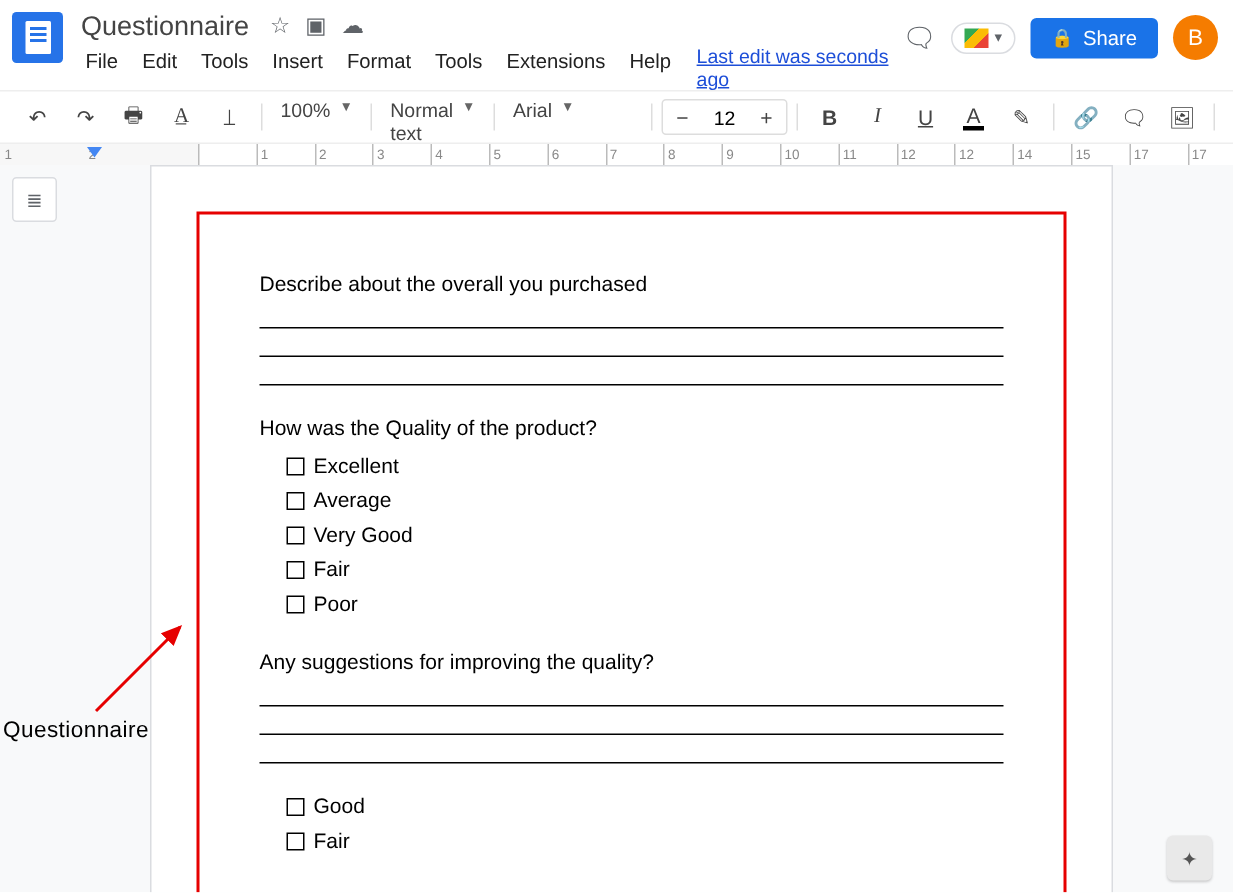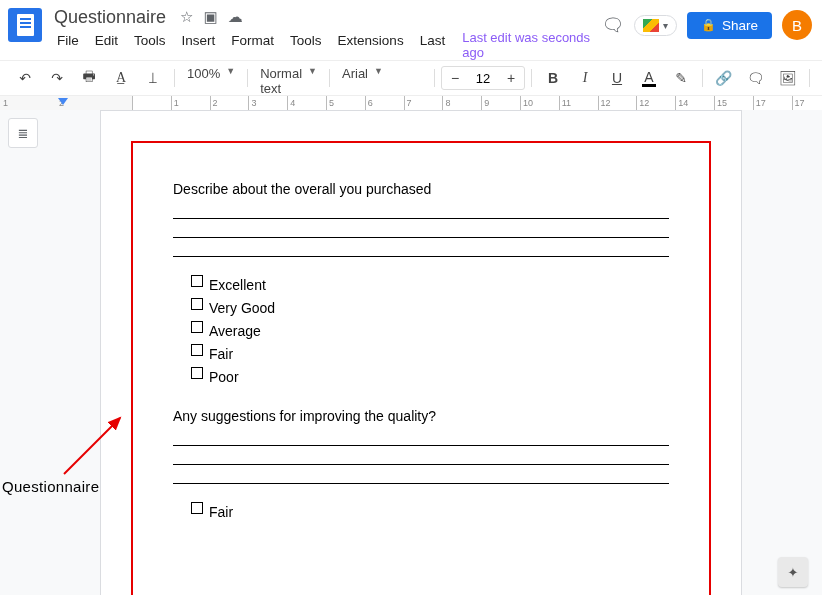--- a/index.html
+++ b/index.html
@@ -9,21 +9,21 @@
 .hdr{display:flex;align-items:flex-start;padding:6px 10px 0 8px}
 .logo{width:34px;height:34px;background:#2673e8;border-radius:3px;display:flex;align-items:center;justify-content:center;margin-right:8px;margin-top:2px}
 .logo-inner{width:17px;height:22px;background:#fff;border-radius:1px;position:relative}
 .logo-inner::before{content:"";position:absolute;left:3px;top:4px;width:11px;height:2px;background:#2673e8;box-shadow:0 4px 0 #2673e8,0 8px 0 #2673e8}
 .title-wrap{flex:1;display:flex;flex-direction:column}
 .title-row{display:flex;align-items:center;gap:10px;height:22px}
 .doc-title{font-size:18px;color:#444;padding:0 4px}
 .title-ico{color:#5f6368;font-size:15px;cursor:pointer}
 .menus{display:flex;gap:2px;padding-top:2px}
 .menu-item{padding:3px 7px;font-size:13.5px;color:#222;border-radius:3px;cursor:pointer}
-.last-edit{color:#8b5cf6;font-size:13px;margin-left:8px;cursor:pointer}
+.last-edit{color:#1d4ed8;text-decoration:underline;font-size:13px;margin-left:8px;cursor:pointer}
 .hdr-right{display:flex;align-items:center;gap:10px;padding-top:4px}
 .comment-ico{width:22px;height:22px;color:#5f6368;cursor:pointer;display:flex;align-items:center;justify-content:center;font-size:18px}
 .meet-pill{display:flex;align-items:center;gap:4px;border:1px solid #dadce0;border-radius:18px;padding:3px 8px;cursor:pointer}
 .meet-box{width:16px;height:13px;position:relative}
 .meet-box::before{content:"";position:absolute;inset:0;background:linear-gradient(135deg,#34a853 0 33%,#fbbc04 33% 66%,#ea4335 66% 100%)}
 .meet-caret{font-size:10px;color:#5f6368}
 .share-btn{background:#1a73e8;color:#fff;border:none;border-radius:4px;padding:6px 14px;font-size:13.5px;font-weight:500;display:flex;align-items:center;gap:6px;cursor:pointer}
 .share-lock{font-size:12px}
 .avatar{width:30px;height:30px;border-radius:50%;background:#f57c00;color:#fff;display:flex;align-items:center;justify-content:center;font-weight:500;font-size:15px}
 
@@ -54,21 +54,21 @@
 
 
 .work{position:absolute;left:0;right:0;top:110px;bottom:0;background:#f8f9fa;overflow:hidden}
 .outline-btn{position:absolute;left:8px;top:8px;width:28px;height:28px;border:1px solid #dadce0;border-radius:3px;display:flex;align-items:center;justify-content:center;color:#5f6368;cursor:pointer;background:#fff}
 .page{position:absolute;left:100px;top:0;width:640px;min-height:820px;background:#fff;border:1px solid #dadce0;box-shadow:0 0 0 rgba(0,0,0,0)}
 .page-inner{position:absolute;left:30px;top:30px;right:30px;bottom:30px;border:2px solid #e60000;padding:36px 40px 24px 40px;font-size:14px;color:#000;line-height:1.5}
 .q{margin:0 0 4px}
 .lines{margin:0 0 18px}
 .lines div{border-bottom:1px solid #000;height:14px;margin-bottom:4px}
 .opts{margin:2px 0 18px;padding:0}
-.opt{display:flex;align-items:flex-start;gap:6px;margin:0 0 2px 18px}
+.opt{display:flex;align-items:center;gap:6px;margin:0 0 2px 18px}
 .cb{width:10px;height:10px;border:1px solid #000;flex:0 0 10px}
 
 
 .anno-label{position:absolute;left:2px;top:368px;font-size:15px;color:#000;letter-spacing:.3px}
 .arrow{position:absolute;left:58px;top:300px;width:70px;height:70px;pointer-events:none}
 
 
 .explore{position:absolute;right:14px;bottom:8px;width:30px;height:30px;border-radius:4px;background:#e9e9e9;display:flex;align-items:center;justify-content:center;color:#555;cursor:pointer;box-shadow:0 1px 2px rgba(0,0,0,.2)}
 </style>
 </head>
@@ -87,21 +87,21 @@
       <span class="title-ico">☁</span>
     </div>
     <div class="menus">
       <span class="menu-item">File</span>
       <span class="menu-item">Edit</span>
       <span class="menu-item">Tools</span>
       <span class="menu-item">Insert</span>
       <span class="menu-item">Format</span>
       <span class="menu-item">Tools</span>
       <span class="menu-item">Extensions</span>
-      <span class="menu-item">Last</span>
+      <span class="menu-item">Help</span>
       <span class="last-edit">Last edit was seconds ago</span>
     </div>
   </div>
   <div class="hdr-right">
     <span class="comment-ico">🗨</span>
     <span class="meet-pill">
       <span class="meet-box"></span>
       <span class="meet-caret">▾</span>
     </span>
     <button class="share-btn">
@@ -230,51 +230,56 @@
 
   <div class="page">
     <div class="page-inner">
       <p class="q">Describe about the overall you purchased</p>
       <div class="lines">
             <div></div>
             <div></div>
             <div></div>
           </div>
 
+      <p class="q">How was the Quality of the product?</p>
       <div class="opts" id="q2opts">
             <div class="opt">
               <span class="cb"></span>
               <span>Excellent</span>
             </div>
             <div class="opt">
               <span class="cb"></span>
+              <span>Average</span>
+            </div>
+            <div class="opt">
+              <span class="cb"></span>
               <span>Very Good</span>
-            </div>
-            <div class="opt">
-              <span class="cb"></span>
-              <span>Average</span>
             </div>
             <div class="opt">
               <span class="cb"></span>
               <span>Fair</span>
             </div>
             <div class="opt">
               <span class="cb"></span>
               <span>Poor</span>
             </div>
           </div>
 
       <p class="q">Any suggestions for improving the quality?</p>
       <div class="lines">
             <div></div>
             <div></div>
             <div></div>
           </div>
 
       <div class="opts" id="q4opts">
+            <div class="opt">
+              <span class="cb"></span>
+              <span>Good</span>
+            </div>
             <div class="opt">
               <span class="cb"></span>
               <span>Fair</span>
             </div>
           </div>
     </div>
   </div>
 
   <span class="anno-label">Questionnaire</span>
   <svg class="arrow" viewBox="0 0 70 70">

